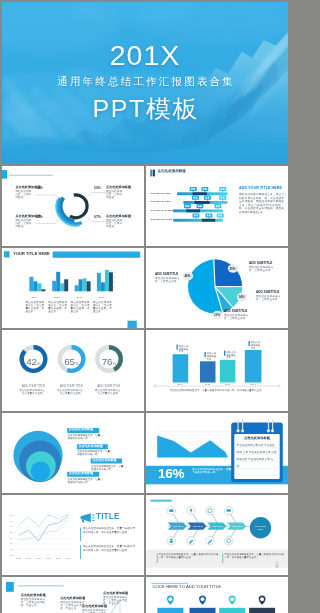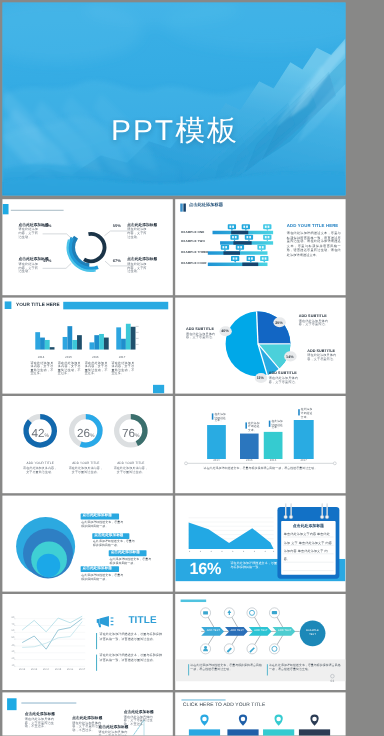--- a/index.html
+++ b/index.html
@@ -101,20 +101,22 @@
         <path d="M10,88 L50,124 L62,152 L44,142 L4,100 Z" fill="#9fdff6" opacity=".16"></path>
         <path d="M32,82 L74,120 L86,150 L68,140 L26,94 Z" fill="#86d6f3" opacity=".14"></path>
         <path d="M56,78 L96,116 L108,148 L90,138 L50,90 Z" fill="#7cd1f1" opacity=".12"></path>
         <path d="M82,76 L120,114 L130,144 L112,134 L76,88 Z" fill="#72ccef" opacity=".10"></path>
         <path d="M0,70 L26,96 L36,122 L20,112 L0,86 Z" fill="#a8e2f7" opacity=".12"></path>
       </g>
 
       <path filter="url(#soft3)" d="M0,140 C34,128 78,140 116,150 C152,160 200,146 242,138 C264,134 276,136 286,130 L286,161 L0,161 Z" fill="url(#gFoot)" opacity=".75"></path>
       <path filter="url(#soft3)" d="M0,150 C46,140 108,156 158,150 C208,144 250,140 286,144 L286,161 L0,161 Z" fill="#2da5de" opacity=".85"></path>
     </svg>
+    <div class="hero-txt hero-year">201X</div>
+    <div class="hero-txt hero-sub">通用年终总结工作汇报图表合集</div>
     <div class="hero-txt hero-main">PPT模板</div>
   </div>
   <div class="grid">
 
   <div class="slide">
     <svg viewBox="0 0 142 80.25" width="142" height="80.25">
       <rect x="0" y="4" width="5.1" height="8.6" fill="#1eaae4"></rect>
       <rect x="7" y="8.8" width="44" height="0.9" fill="#aebfc9"></rect>
       <g transform="translate(73.7,40.3)">
         <path d="M -1.98,-11.23 A 11.4,11.4 0 1 1 -5.70,9.87" fill="none" stroke="#1b3448" stroke-width="3.2"></path>
@@ -321,21 +323,21 @@
       <circle cx="31.5" cy="29" r="11.8" fill="none" stroke="#dcdfe1" stroke-width="4.4"></circle>
       <path fill="none" stroke="#1268ad" stroke-width="4.4" d="M 31.50,17.20 A 11.8,11.8 0 1 1 22.90,20.92"></path>
       <circle cx="69.5" cy="29" r="11.8" fill="none" stroke="#dcdfe1" stroke-width="4.4"></circle>
       <path fill="none" stroke="#29a9e8" stroke-width="4.4" d="M 69.50,17.20 A 11.8,11.8 0 1 1 65.16,39.97"></path>
       <circle cx="107" cy="29" r="11.8" fill="none" stroke="#dcdfe1" stroke-width="4.4"></circle>
       <path fill="none" stroke="#3b6f6d" stroke-width="4.4" d="M 107.00,17.20 A 11.8,11.8 0 0 1 112.02,39.68"></path>
     </svg>
     <div style="position:absolute;left:19.5px;top:27px;width:24px;text-align:center;font-size:9.8px;line-height:9.8px;color:#6b7178;"><span>42</span><span style="font-size:4.2px;">%</span></div>
     <div class="tt" style="left:17.5px;top:54.3px;width:28px;text-align:center;font-size:2.6px;color:#5c6570;">ADD YOUR TITLE</div>
     <div class="tt" style="left:16.5px;top:58.5px;width:30px;text-align:center;font-size:2.5px;line-height:3.1px;color:#5c6570;">请在此处添加具体内容，文字尽量简洁生动。</div>
-    <div style="position:absolute;left:57.5px;top:27px;width:24px;text-align:center;font-size:9.8px;line-height:9.8px;color:#6b7178;"><span>26</span><span style="font-size:4.2px;">%</span></div>
+    <div style="position:absolute;left:57.5px;top:27px;width:24px;text-align:center;font-size:9.8px;line-height:9.8px;color:#6b7178;"><span>65</span><span style="font-size:4.2px;">%</span></div>
     <div class="tt" style="left:55.5px;top:54.3px;width:28px;text-align:center;font-size:2.6px;color:#5c6570;">ADD YOUR TITLE</div>
     <div class="tt" style="left:54.5px;top:58.5px;width:30px;text-align:center;font-size:2.5px;line-height:3.1px;color:#5c6570;">请在此处添加具体内容，文字尽量简洁生动。</div>
     <div style="position:absolute;left:95.0px;top:27px;width:24px;text-align:center;font-size:9.8px;line-height:9.8px;color:#6b7178;"><span>76</span><span style="font-size:4.2px;">%</span></div>
     <div class="tt" style="left:93.0px;top:54.3px;width:28px;text-align:center;font-size:2.6px;color:#5c6570;">ADD YOUR TITLE</div>
     <div class="tt" style="left:92.0px;top:58.5px;width:30px;text-align:center;font-size:2.5px;line-height:3.1px;color:#5c6570;">请在此处添加具体内容，文字尽量简洁生动。</div>
   </div>
 
   <div class="slide">
     <svg viewBox="0 0 142 80.25" width="142" height="80.25">
       <rect x="26.6" y="24.2" width="15.6" height="28.3" fill="#29abe2"></rect>
@@ -460,21 +462,21 @@
         <path d="M0.9,5.9 L3.2,6.3 L3.6,9.5 L2.1,9.5 Z" fill="#2b9dd8"></path>
         <g fill="#2b9dd8">
           <rect x="11.6" y="1.2" width="2.3" height="0.95"></rect>
           <rect x="11.6" y="4.0" width="2.3" height="0.95"></rect>
           <rect x="11.6" y="6.8" width="2.3" height="0.95"></rect>
         </g>
       </g>
       <rect x="78" y="32.5" width="0.9" height="13.5" fill="#4fb2cb"></rect>
       <rect x="78" y="50.5" width="0.9" height="13.5" fill="#4fb2cb"></rect>
     </svg>
-    <div style="position:absolute;left:105px;top:16px;font-size:8.3px;font-weight:bold;color:#2f9ed6;letter-spacing:.1px;">TITLE</div>
+    <div style="position:absolute;left:94px;top:16px;font-size:8.3px;font-weight:bold;color:#2f9ed6;letter-spacing:.1px;">TITLE</div>
     <div class="tt" style="left:81px;top:32.5px;width:52px;font-size:2.5px;line-height:3.4px;color:#4a535c;text-align:justify;">请在此处添加详细描述文本，尽量与标题保持语言风格一致，语言描述尽量简洁生动。</div>
     <div class="tt" style="left:81px;top:50.5px;width:52px;font-size:2.5px;line-height:3.4px;color:#4a535c;text-align:justify;">请在此处添加详细描述文本，尽量与标题保持语言风格一致，语言描述尽量简洁生动。</div>
     <div class="tt" style="left:11.5px;top:62.5px;width:10px;text-align:center;font-size:2.2px;color:#8b9299;">2012</div>
     <div class="tt" style="left:21.5px;top:62.5px;width:10px;text-align:center;font-size:2.2px;color:#8b9299;">2013</div>
     <div class="tt" style="left:31.5px;top:62.5px;width:10px;text-align:center;font-size:2.2px;color:#8b9299;">2014</div>
     <div class="tt" style="left:41.5px;top:62.5px;width:10px;text-align:center;font-size:2.2px;color:#8b9299;">2015</div>
     <div class="tt" style="left:51.5px;top:62.5px;width:10px;text-align:center;font-size:2.2px;color:#8b9299;">2016</div>
     <div class="tt" style="left:61.5px;top:62.5px;width:10px;text-align:center;font-size:2.2px;color:#8b9299;">2017</div>
     <div class="tt" style="left:5.5px;top:19.30px;width:4.6px;text-align:right;font-size:2.0px;color:#9aa1a8;">80</div>
     <div class="tt" style="left:5.5px;top:24.97px;width:4.6px;text-align:right;font-size:2.0px;color:#9aa1a8;">70</div>

